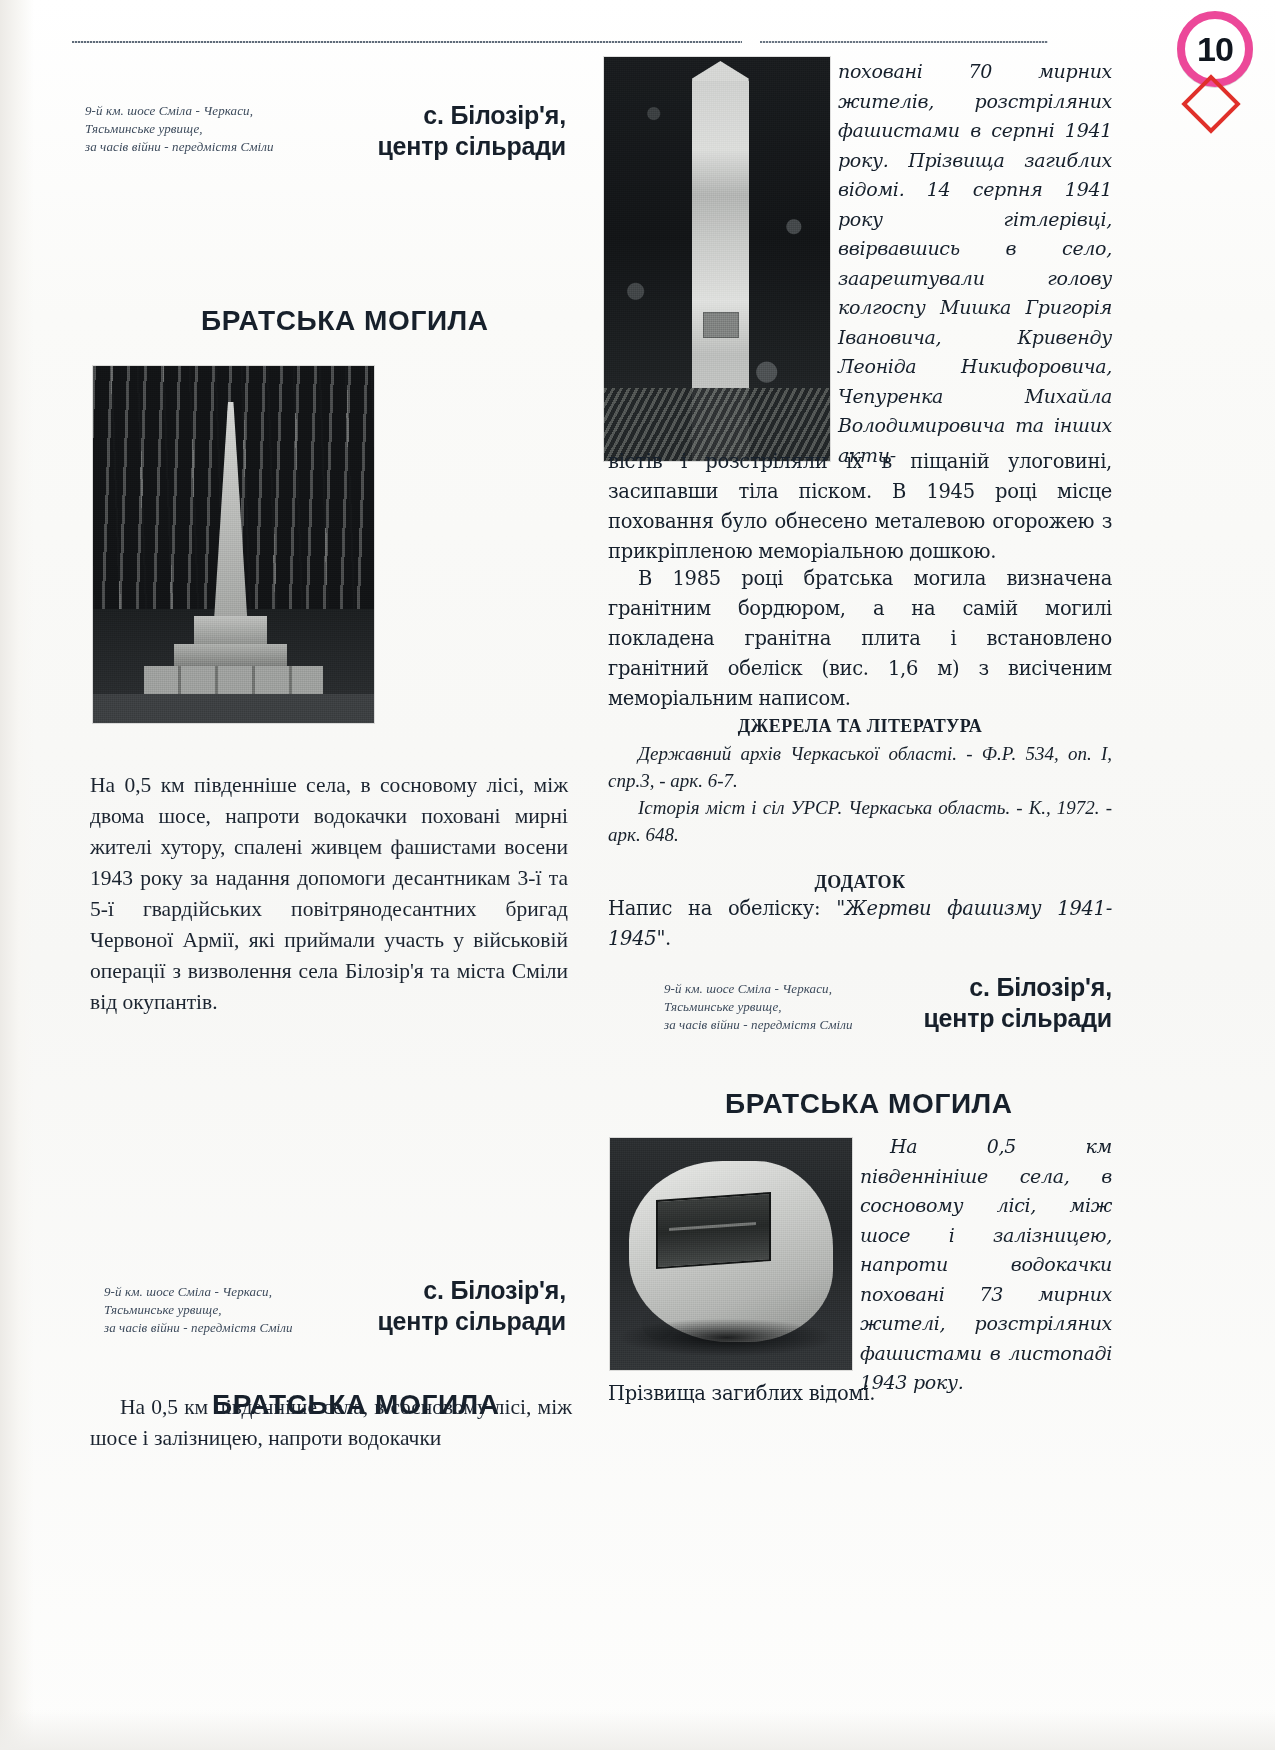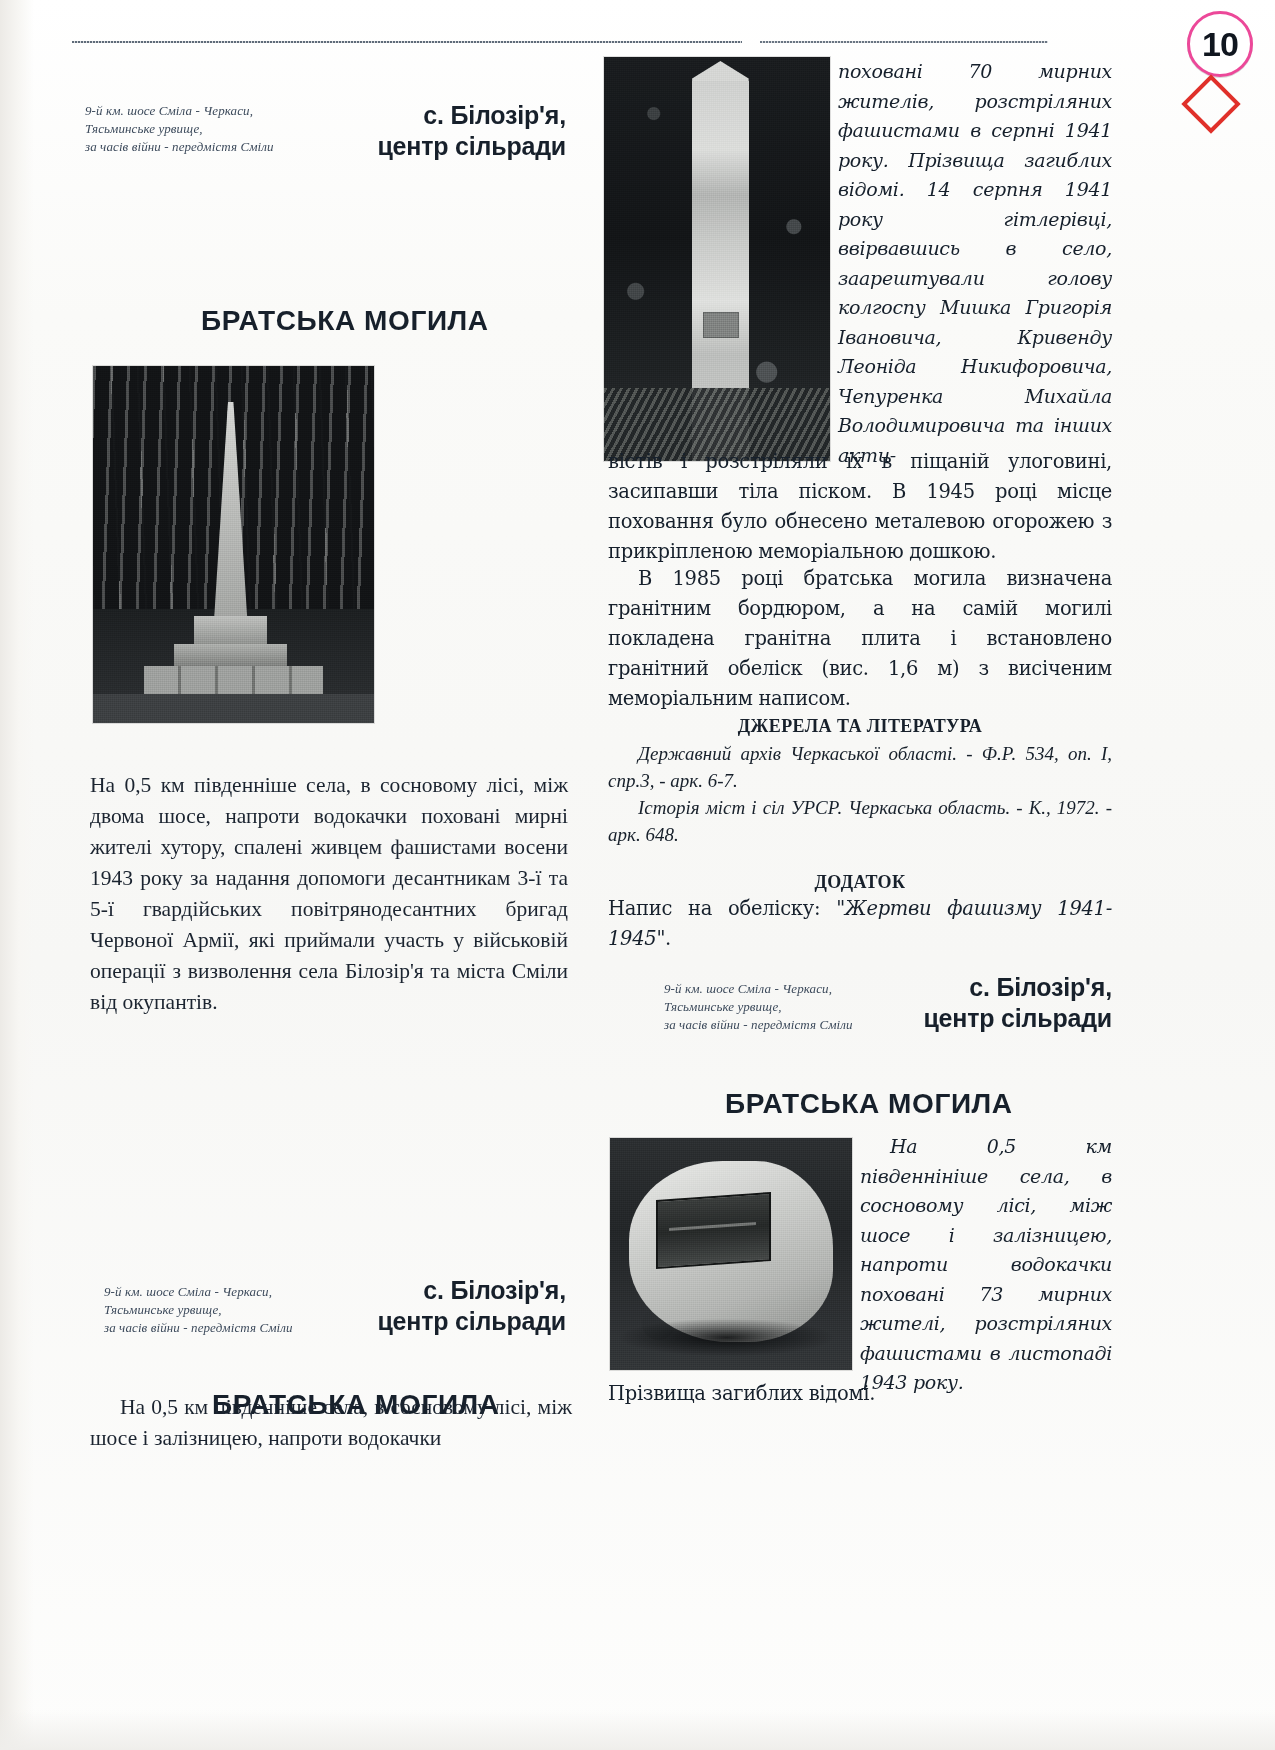--- a/index.html
+++ b/index.html
@@ -66,21 +66,21 @@
     opacity: .7;
   }
 
   
   .page-badge {
     position: absolute;
     right: 22px;
     top: 11px;
     width: 60px;
     height: 60px;
-    border: 3px solid #ec4899;
+    border: 8px solid #ec4899;
     border-radius: 50%;
     background: #ffffff;
     display: flex;
     align-items: center;
     justify-content: center;
     font-family: "Liberation Sans", sans-serif;
     font-weight: bold;
     font-size: 34px;
     letter-spacing: -1px;
     color: #10161f;

